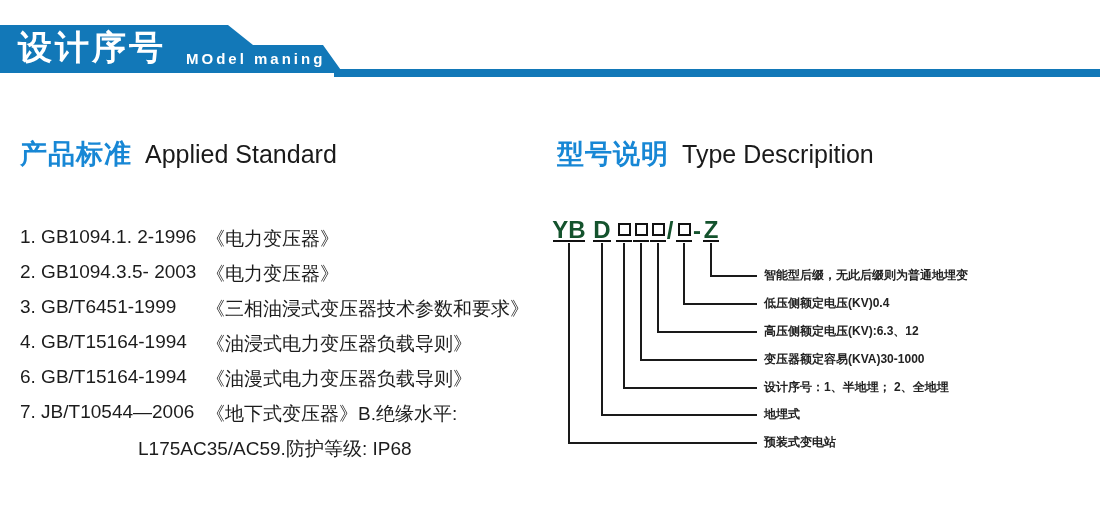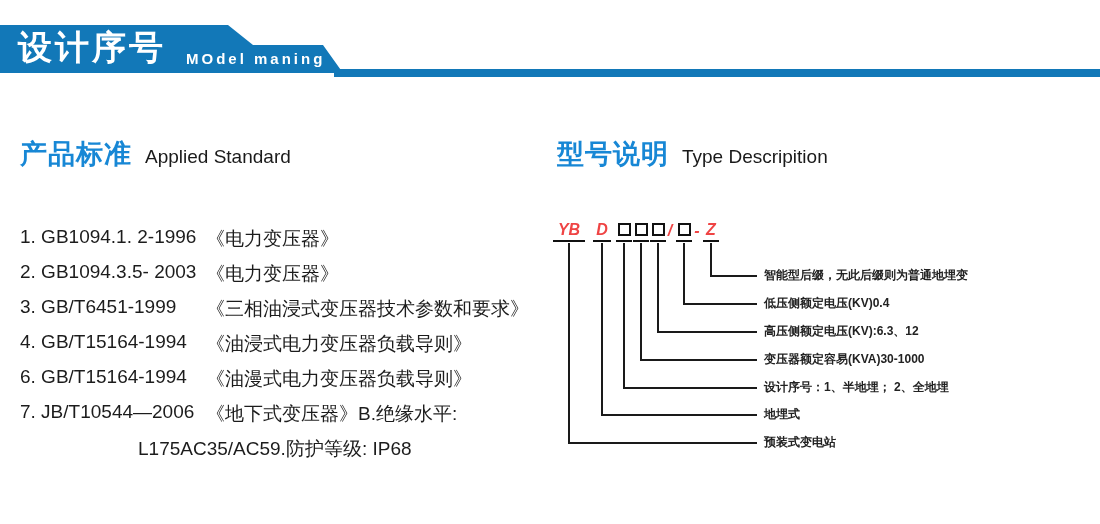--- a/index.html
+++ b/index.html
@@ -13,32 +13,32 @@
     position:absolute;left:18px;top:27px;font-size:34px;font-weight:bold;color:#ffffff;
     letter-spacing:3px;line-height:40px;white-space:nowrap;
   }
   .banner-sub{
     position:absolute;left:186px;top:50px;font-size:15px;font-weight:bold;color:#ffffff;
     letter-spacing:3px;white-space:nowrap;
   }
   
   .sec-head{position:absolute;display:flex;align-items:baseline;white-space:nowrap;}
   .sec-head .zh{font-size:27px;font-weight:bold;color:#1787d5;letter-spacing:1px;}
-  .sec-head .en{font-size:19px;color:#1a1a1a;margin-left:13px;}
+  .sec-head .en{font-size:25px;color:#1a1a1a;margin-left:13px;}
   .head-left{left:20px;top:136px;}
   .head-right{left:557px;top:136px;}
   
   .std-list{position:absolute;left:20px;top:226px;font-size:19px;color:#1c1c1c;}
   .std-row{height:35px;display:flex;align-items:flex-start;white-space:nowrap;}
   .std-code{display:inline-block;width:186px;flex:0 0 186px;}
   .std-cont{margin-left:118px;height:35px;white-space:nowrap;}
   
   .seg{
     position:absolute;top:219px;height:23px;display:flex;align-items:center;justify-content:center;
-    font-size:16px;font-weight:bold;color:#ef4444;box-sizing:border-box;font-style:italic;
+    font-size:24px;font-weight:bold;color:#14532d;box-sizing:border-box;
   }
   .seg.ul{border-bottom:2px solid #111;}
   .sq{width:9px;height:9px;border:2px solid #111;margin-bottom:1px;}
   .conn{position:absolute;left:540px;top:243px;}
   .mlabel{
     position:absolute;left:764px;font-size:12px;font-weight:bold;color:#222;
     white-space:nowrap;line-height:21px;
   }
 </style>
 </head>

